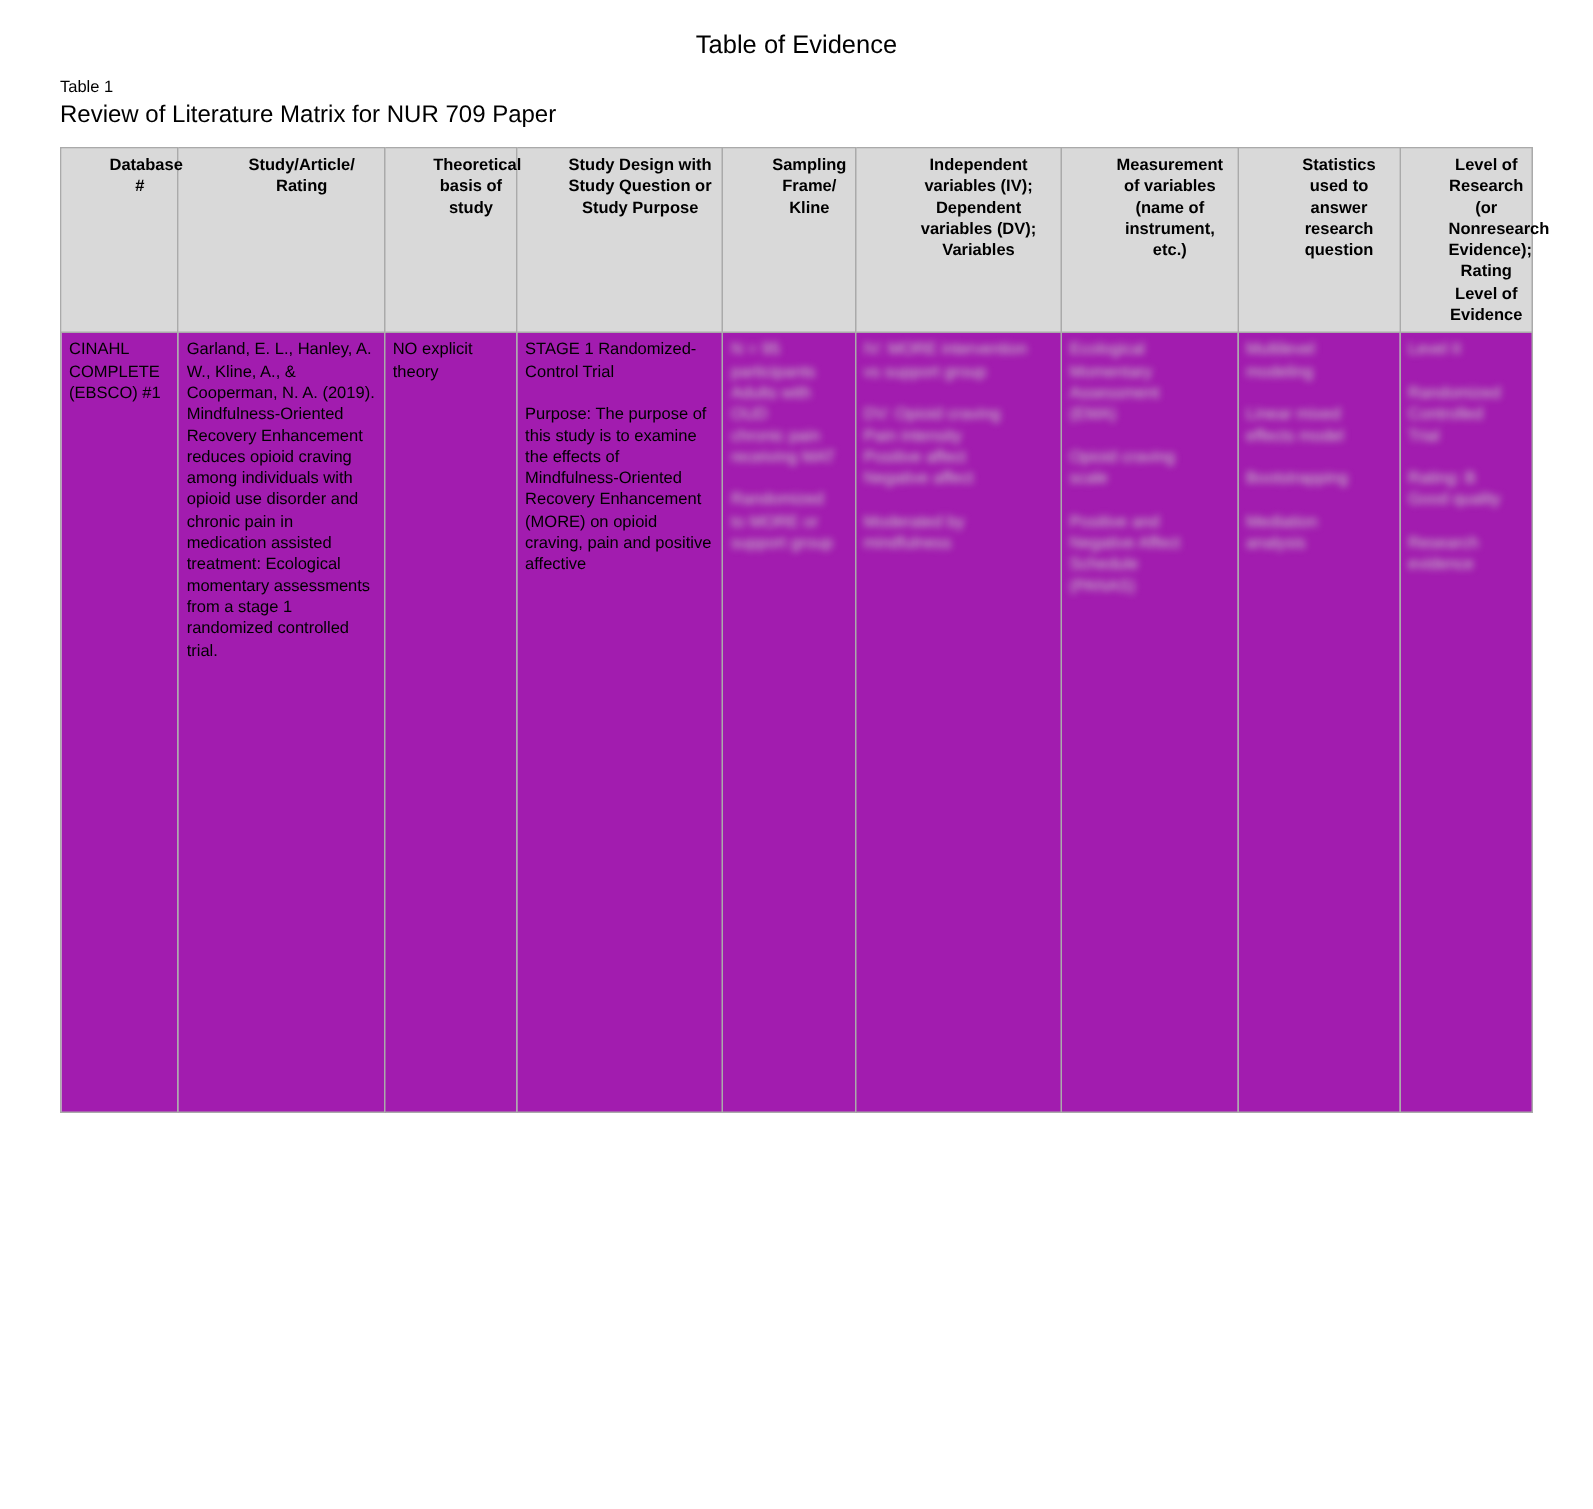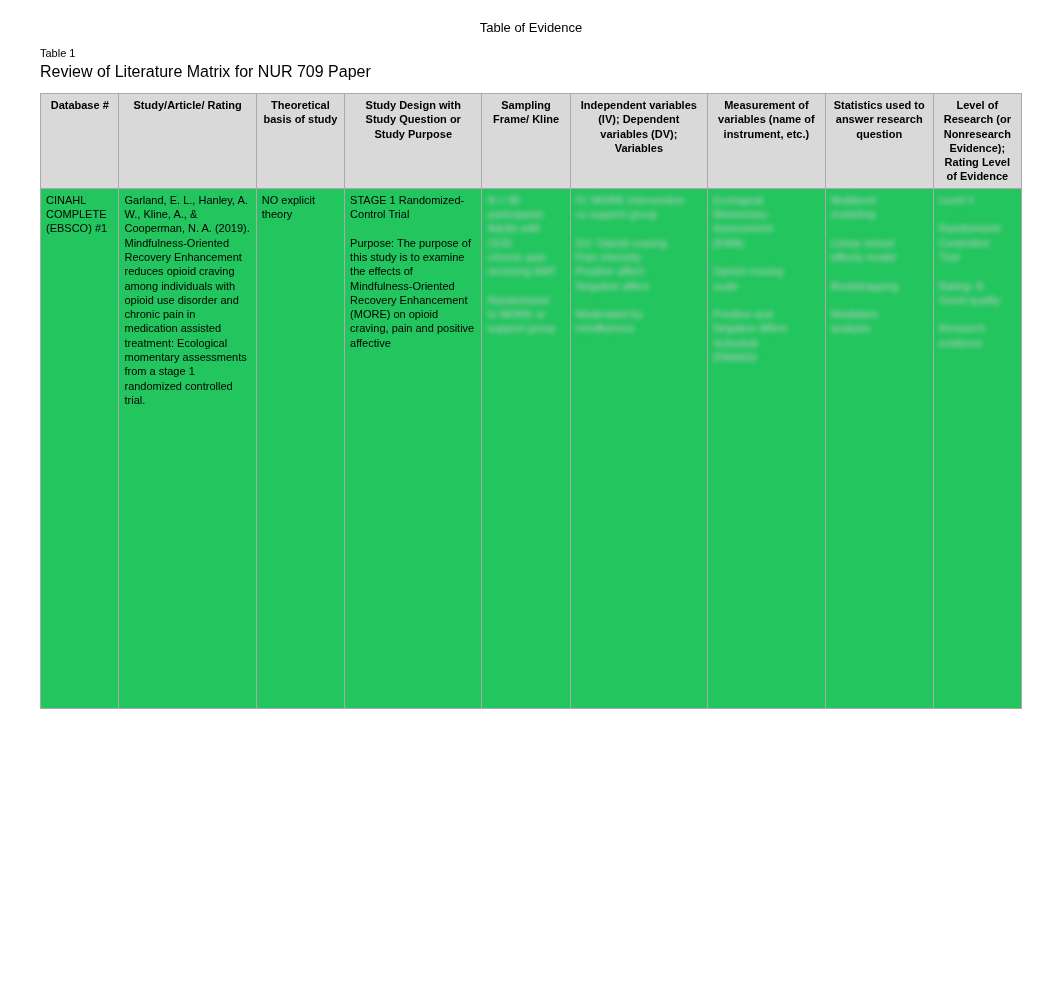--- a/index.html
+++ b/index.html
@@ -9,21 +9,21 @@
     }
     body {
       font-family: Arial, sans-serif;
       font-size: 12px;
       background: #fff;
       color: #000;
       padding: 20px 40px;
     }
     .page-title {
       text-align: center;
-      font-size: 13px;
+      font-size: 17px;
       margin-bottom: 12px;
     }
     .table-label {
       font-size: 11px;
       margin-bottom: 4px;
     }
     .table-caption {
       font-size: 16px;
       margin-bottom: 12px;
     }
@@ -36,23 +36,24 @@
       border: 1px solid #aaa;
       padding: 4px 5px;
       vertical-align: top;
       font-size: 11px;
       line-height: 1.3;
     }
     thead th {
       background-color: #d9d9d9;
       text-align: center;
       font-weight: bold;
+      padding-left: 32px;
     }
     tbody td {
-      background-color: #22c55e;
+      background-color: #a21caf;
     }
     .col-1 { width: 8%; }
     .col-2 { width: 14%; }
     .col-3 { width: 9%; }
     .col-4 { width: 14%; }
     .col-5 { width: 9%; }
     .col-6 { width: 14%; }
     .col-7 { width: 12%; }
     .col-8 { width: 11%; }
     .col-9 { width: 9%; }

